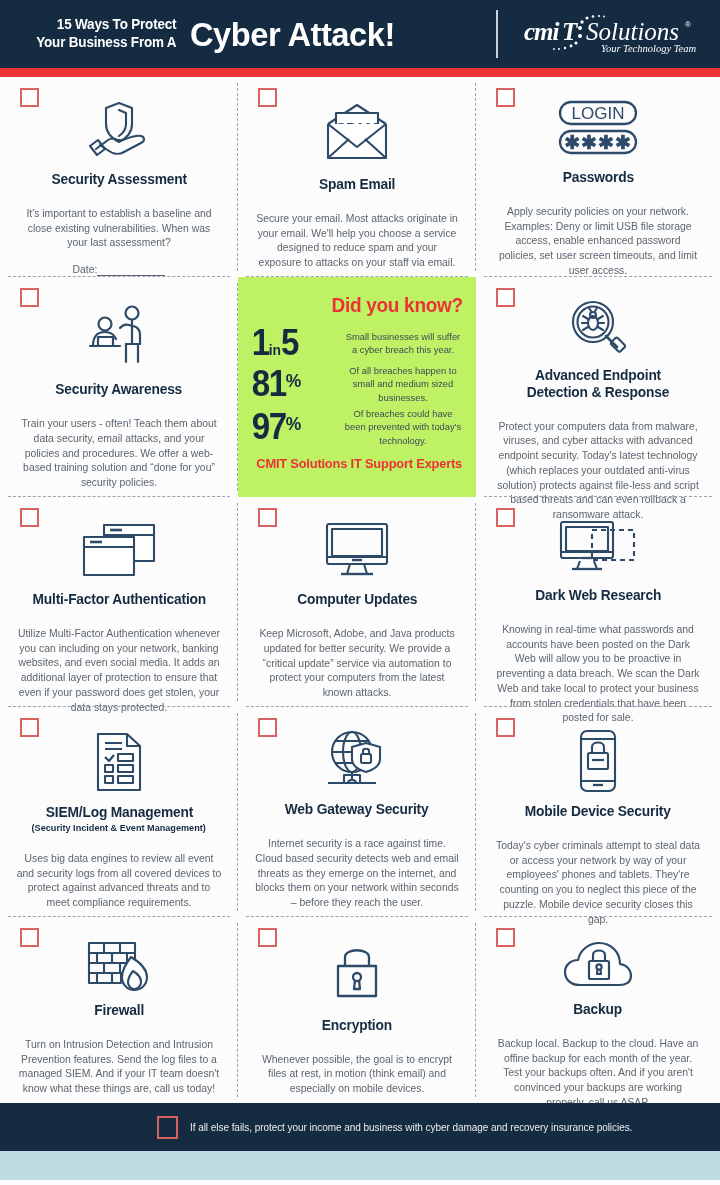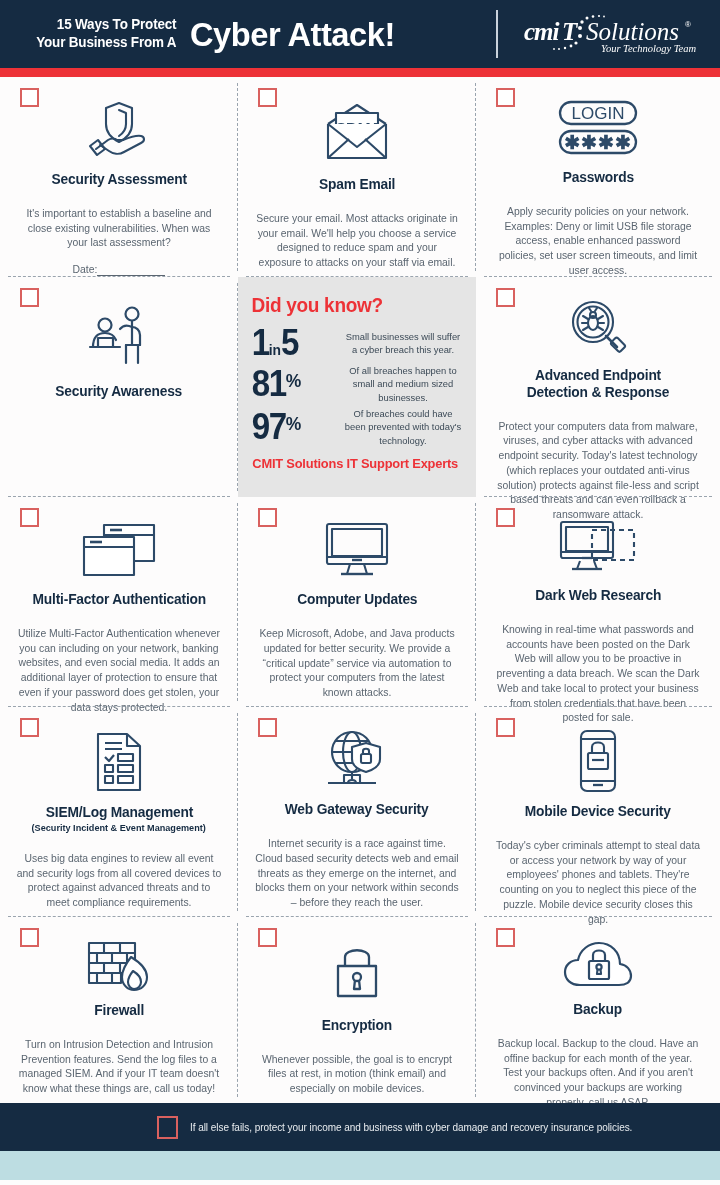--- a/index.html
+++ b/index.html
@@ -84,23 +84,23 @@
     color:#5a6570; font-size:10.4px; text-align:center;
     line-height:1.42; margin-top:19px; max-width:205px;
   }
   .date-line{
     color:#5a6570; font-size:10.4px; margin-top:13px;text-align:right;
   }
   .date-line u{ text-decoration:none; border-bottom:1px solid #5a6570; padding:0 34px; }
 
   
   .dyk{
-    background:#e5e5e5;
+    background:#bef264;
     padding:12px 10px 8px 10px;
-    display:flex; flex-direction:column; align-items:flex-start;
+    display:flex; flex-direction:column; align-items:flex-end;
     justify-content:flex-start;
   }
   .dyk-title{
     color:#ed3237; font-weight:bold; font-size:20px;
     letter-spacing:-0.3px; margin-top:5px; margin-bottom:8px;
     transform:scaleX(.95);
   }
   .stat-row{
     display:flex; align-items:center; width:100%;
     margin-bottom:2px;
@@ -236,20 +236,21 @@
           <path d="M48 22 C52 22 56 25 56 30 V40"></path>
           <path d="M42 40 V58 M54 40 V58"></path>
           <path d="M42 40 H56"></path>
           <circle cx="21" cy="20" r="6.5"></circle>
           <path d="M9 42 C9 32 14 28 21 28 C26 28 30 30 32 35"></path>
           <path d="M6 42 H36"></path>
           <path d="M14 42 V33 H29 V42"></path>
         </svg>
       </div>
       <div class="card-title">Security Awareness</div>
+      <div class="card-body">Train your users - often! Teach them about data security, email attacks, and your policies and procedures. We offer a web-based training solution and “done for you” security policies.</div>
     </div>
 
     <div class="dyk">
       <div class="dyk-title">Did you know?</div>
 
       <div class="stat-row">
         <div class="stat-num"><span>1</span><span class="small">in</span><span>5</span></div>
         <div class="stat-txt">Small businesses will suffer a cyber breach this year.</div>
       </div>
 

